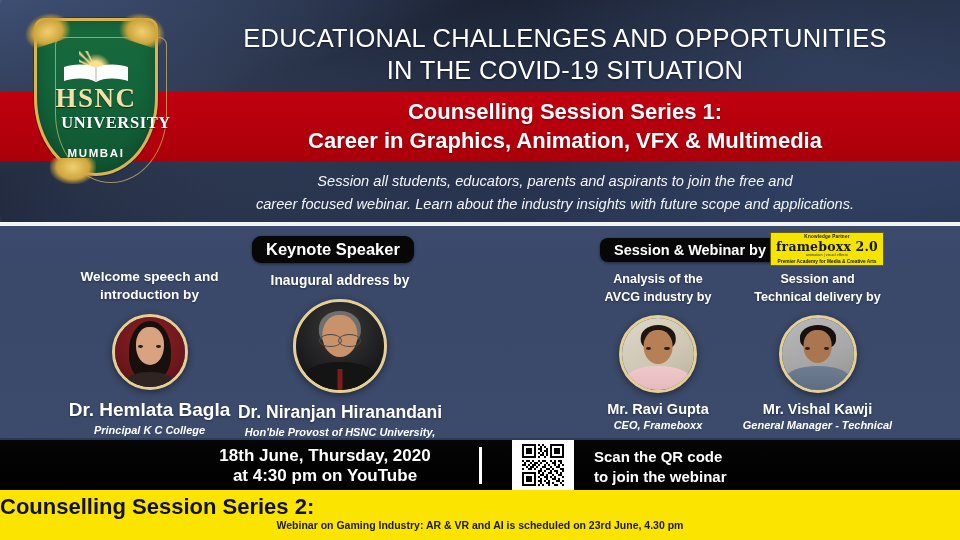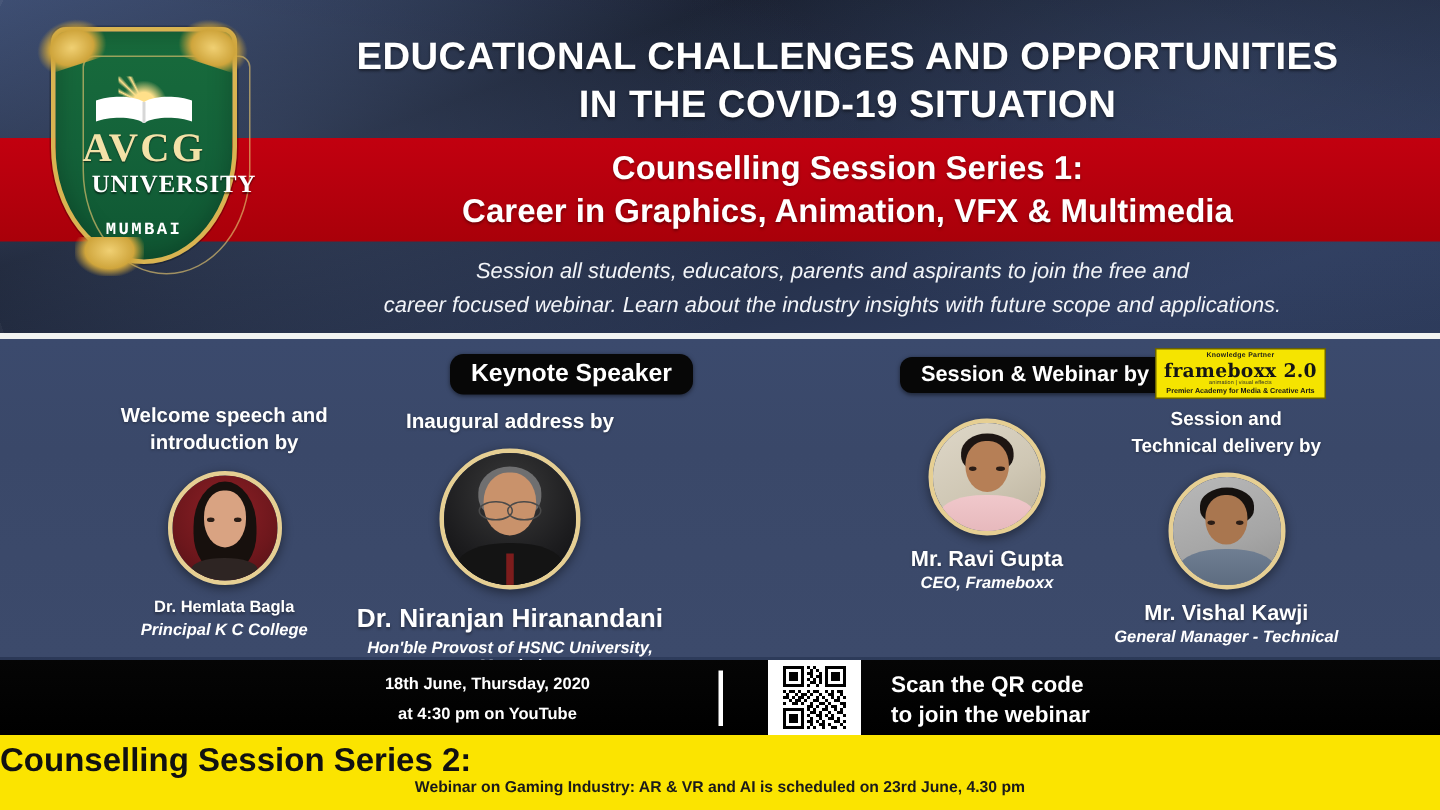--- a/index.html
+++ b/index.html
@@ -30,21 +30,21 @@
   }
 
   
   .red-band{
     position:absolute; left:0; top:92px; width:960px; height:69px;
     background:linear-gradient(180deg,#c2000f 0%,#b4000d 55%,#a90009 100%);
   }
   .hero-title{
     position:absolute; left:200px; top:22px; width:730px;
     text-align:center; color:#fff;
-    font-weight:bold; font-size:25.5px; line-height:32px;
+    font-weight:normal; font-size:25.5px; line-height:32px;
     letter-spacing:0.3px;
     text-shadow:0 1px 2px rgba(0,0,0,0.45);
   }
   .hero-sub{
     position:absolute; left:200px; top:97px; width:730px;
     text-align:center; color:#fff;
     font-weight:bold; font-size:22px; line-height:29px;
     text-shadow:0 1px 2px rgba(0,0,0,0.35);
   }
   .hero-note{
@@ -107,33 +107,33 @@
     position:absolute; left:0; top:92px; width:100%;
     text-align:center; color:#ffffff;
     font-family:"Liberation Serif", serif; font-weight:bold;
     font-size:16.5px; letter-spacing:0.6px;
     text-shadow:0 1px 1px rgba(0,0,0,0.5);
     margin-left:20px;
   }
   .crest-city{
     position:absolute; left:0; top:126px; width:100%;
     text-align:center; color:#ffffff;
-    font-family:Liberation Mono, monospace; font-weight:bold;
+    font-family:Liberation Sans, sans-serif; font-weight:bold;
     font-size:11.5px; letter-spacing:1.6px;
   }
 
   
   .badge{
     position:absolute; height:27px; padding:0 14px;
     display:flex; align-items:center; justify-content:center;
     background:#070707; color:#ffffff; border-radius:9px;
     font-weight:bold; font-size:16.5px; white-space:nowrap;
     box-shadow:0 1px 3px rgba(0,0,0,0.5);
   }
-  #badge-keynote{ left:252px; top:236px;margin-left:48px; }
+  #badge-keynote{ left:252px; top:236px; }
   #badge-session{ left:600px; top:238px; height:24px; font-size:14.5px; border-radius:8px; }
 
   
   #frameboxx{
     position:absolute; left:770px; top:232px; width:114px; height:34px;
     background:#f5e400; border:1px solid #6a6200;
     display:flex; flex-direction:column; align-items:center; justify-content:center;
     overflow:hidden;
   }
   .fb-kp{ color:#1a1a1a; font-size:4.6px; font-weight:bold; letter-spacing:0.2px; line-height:6px; }
@@ -169,21 +169,21 @@
   .f-glass{ position:absolute; border:1.4px solid #4a4a4a; border-radius:50%; top:36%; width:26%; height:15%; }
 
   
   #black-bar{
     position:absolute; left:0; top:440px; width:960px; height:50px;
     background:linear-gradient(180deg,#050505 0%,#000 100%);
   }
   #when{
     position:absolute; left:180px; top:446px; width:290px;
     text-align:center; color:#ffffff; font-weight:bold;
-    font-size:11px; line-height:20px;
+    font-size:17px; line-height:20px;
   }
   #bar-sep{ position:absolute; left:479px; top:447px; width:3px; height:37px; background:#ffffff; }
   #qr{
     position:absolute; left:512px; top:440px; width:62px; height:50px;
     background:#ffffff; padding:4px;
   }
   #qr svg{ display:block; width:100%; height:100%; }
   #scan{
     position:absolute; left:594px; top:447px; color:#ffffff;
     font-weight:bold; font-size:15px; line-height:20px; text-align:left;
@@ -234,21 +234,21 @@
     <div class="crest-shield">
       <div class="crest-inner-line"></div>
       <div class="crest-sun"></div>
       <div class="crest-book">
         <svg width="68" height="22" viewBox="0 0 68 22" aria-hidden="true">
           <path d="M34 5 C26 0,10 1,2 4 L2 18 C10 15,26 14,34 19 Z" fill="#ffffff"></path>
           <path d="M34 5 C42 0,58 1,66 4 L66 18 C58 15,42 14,34 19 Z" fill="#ffffff"></path>
           <path d="M33 5 L35 5 L35 19 L33 19 Z" fill="#d7d7d7"></path>
         </svg>
       </div>
-      <div class="crest-name">AVCG</div>
+      <div class="crest-name">HSNC</div>
       <div class="crest-univ">UNIVERSITY</div>
       <div class="crest-city">MUMBAI</div>
     </div>
     <div class="crest-flourish fl-tl"></div>
     <div class="crest-flourish fl-tr"></div>
     <div class="crest-flourish fl-b"></div>
   </div>
 
   <div class="badge" id="badge-keynote">Keynote Speaker</div>
   <div class="badge" id="badge-session">Session &amp; Webinar by</div>
@@ -268,21 +268,21 @@
     <div class="avatar" style="width:76px;height:76px;margin-top:10px;">
       <div class="face">
         <div class="f-bg" style="background:radial-gradient(circle at 50% 35%, #8e2026 0%, #6d171c 60%, #4d1115 100%);"></div>
         <div class="f-hair" style="width:60%;height:86%;top:6%;background:#17100d;"></div>
         <div class="f-skin" style="width:40%;height:54%;top:14%;background:#d9a382;"></div>
         <div class="f-eye" style="left:34%;"></div>
         <div class="f-eye" style="left:59%;"></div>
         <div class="f-body" style="width:64%;height:22%;background:#2e2523;"></div>
       </div>
     </div>
-    <div class="sp-name" style="font-size:11px;margin-top:9px;">Dr. Hemlata Bagla</div>
+    <div class="sp-name" style="font-size:19px;margin-top:9px;">Dr. Hemlata Bagla</div>
     <div class="sp-title" style="font-size:11px;margin-top:3px;">Principal K C College</div>
   </div>
 
   <div class="speaker" style="left:230px; top:272px; width:220px;">
     <div class="sp-role" style="font-size:13.8px;">
       <div>Inaugural address by</div>
     </div>
     <div class="avatar" style="width:94px;height:94px;margin-top:9px;">
       <div class="face">
         <div class="f-bg" style="background:radial-gradient(circle at 50% 30%, #3a3a3a 0%, #1d1d1f 60%, #0c0c0e 100%);"></div>
@@ -292,20 +292,24 @@
         <div class="f-glass" style="left:48%;"></div>
         <div class="f-body" style="width:78%;height:32%;background:#141414;"></div>
         <div style="position:absolute;left:50%;transform:translateX(-50%);bottom:0;width:5px;height:24%;background:#7d1c1c;"></div>
       </div>
     </div>
     <div class="sp-name" style="font-size:17.5px;margin-top:9px;">Dr. Niranjan Hiranandani</div>
     <div class="sp-title" style="font-size:11px;margin-top:3px;">Hon'ble Provost of HSNC University, Mumbai</div>
   </div>
 
   <div class="speaker" style="left:588px; top:270px; width:140px;">
+    <div class="sp-role" style="font-size:12.6px;">
+      <div>Analysis of the</div>
+      <div>AVCG industry by</div>
+    </div>
     <div class="avatar" style="width:78px;height:78px;margin-top:9px;">
       <div class="face">
         <div class="f-bg" style="background:linear-gradient(150deg,#ded7c8 0%,#cfc7b4 55%,#b9b09c 100%);"></div>
         <div class="f-hair" style="width:48%;height:36%;top:10%;background:#1d1512;"></div>
         <div class="f-skin" style="width:40%;height:48%;top:16%;background:#b67f56;"></div>
         <div class="f-eye" style="left:33%;"></div>
         <div class="f-eye" style="left:59%;"></div>
         <div class="f-body" style="width:86%;height:34%;background:linear-gradient(180deg,#f0c8cb 0%,#e7b9bd 100%);"></div>
       </div>
     </div>

